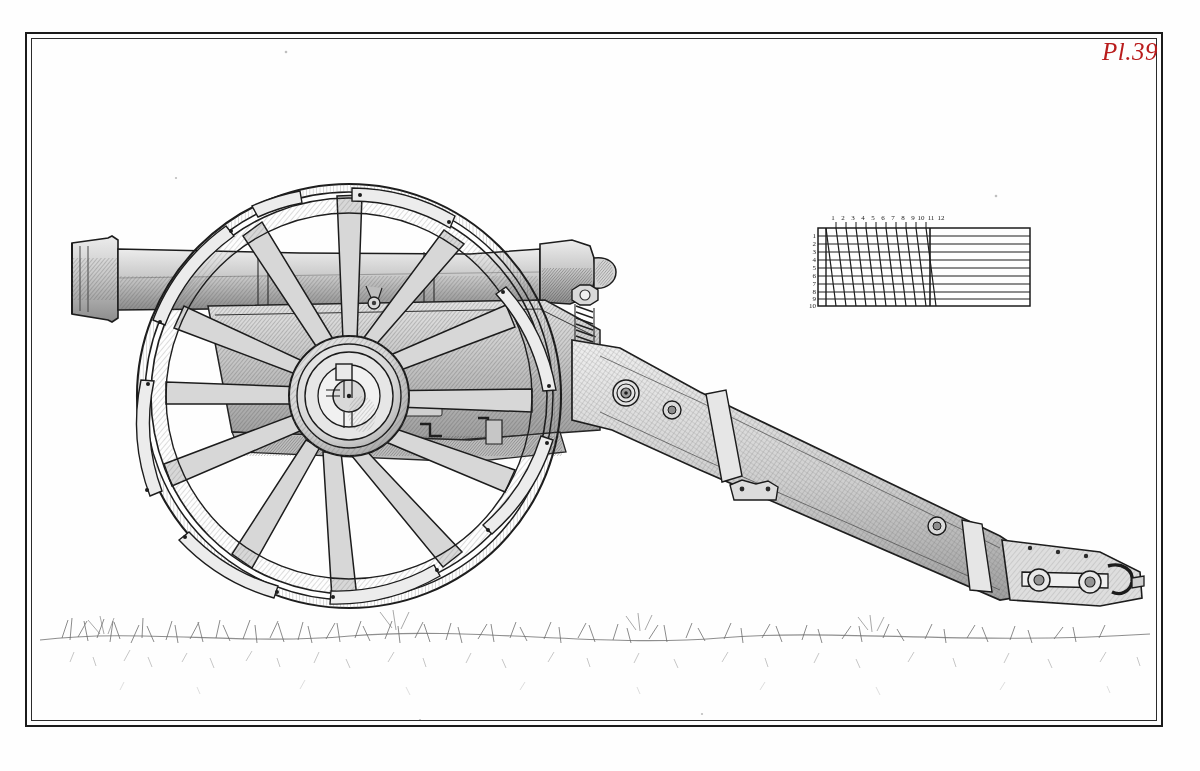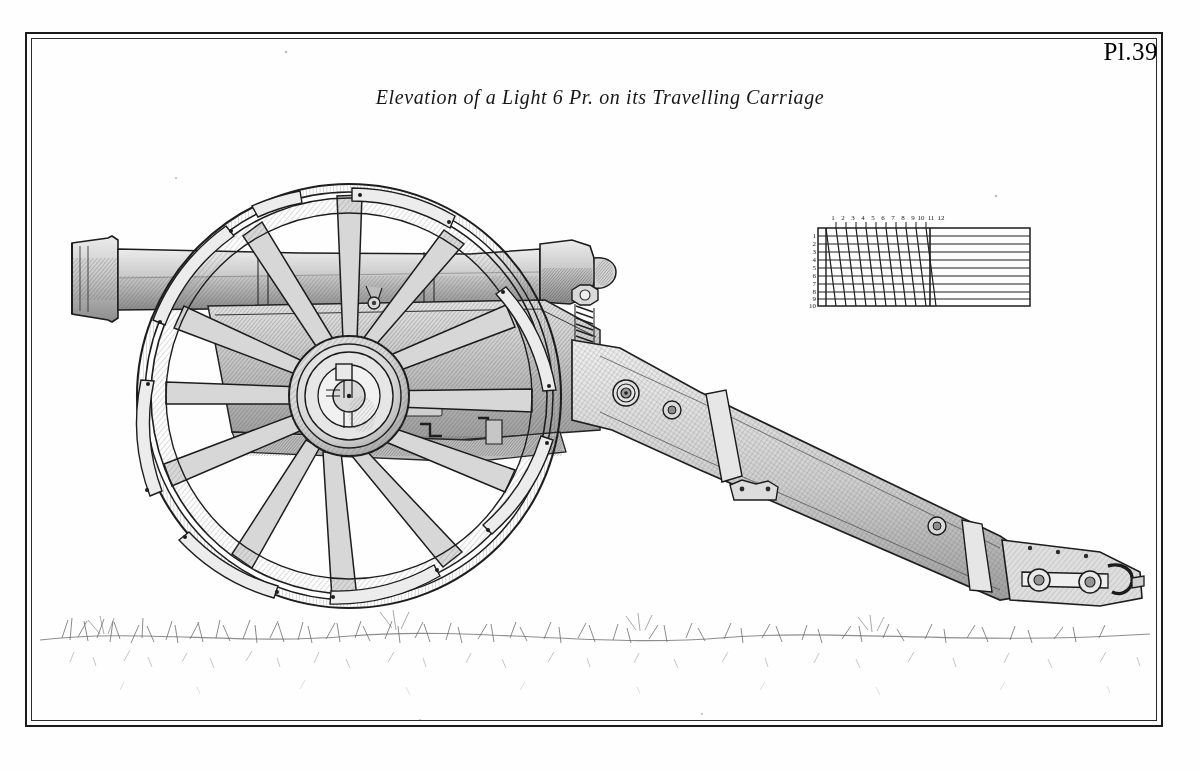--- a/index.html
+++ b/index.html
@@ -37,22 +37,23 @@
     border: 1px solid #2b2b2b;
     box-sizing: border-box;
     pointer-events: none;
   }
   
   .plate-number {
     position: absolute;
     right: 42px;
     top: 38px;
     font-family: "Liberation Serif", serif;
+    font-style: italic;
     font-size: 25px;
-    color: #000000;
+    color: #b91c1c;
     letter-spacing: 0.5px;
     white-space: nowrap;
   }
   .drawing-title {
     position: absolute;
     left: 50%;
     transform: translateX(-50%);
     top: 86px;
     font-family: "Liberation Serif", serif;
     font-style: italic;
@@ -437,15 +438,14 @@
       <circle cx="420" cy="720" r="1.1"></circle>
       <circle cx="702" cy="714" r="1.1"></circle>
     </g>
   </svg>
 
   <div class="frame-outer"></div>
   <div class="frame-inner"></div>
 
   <div class="plate-number">Pl.39</div>
 
-  <div class="drawing-title">Elevation of a Light 6 Pr. on its Travelling Carriage</div>
 
 </div>
 
 </body></html>

